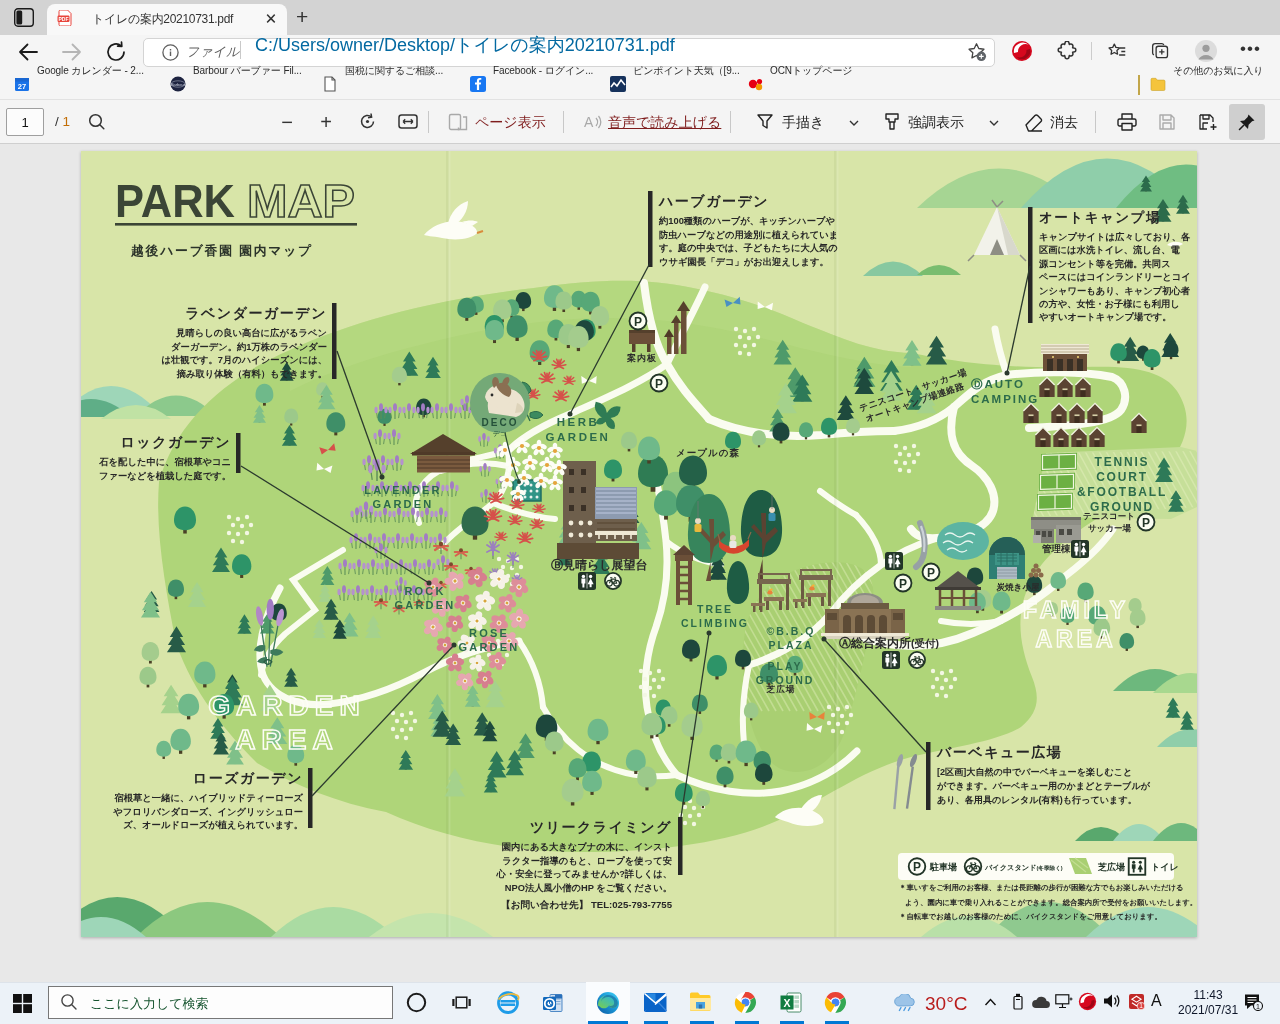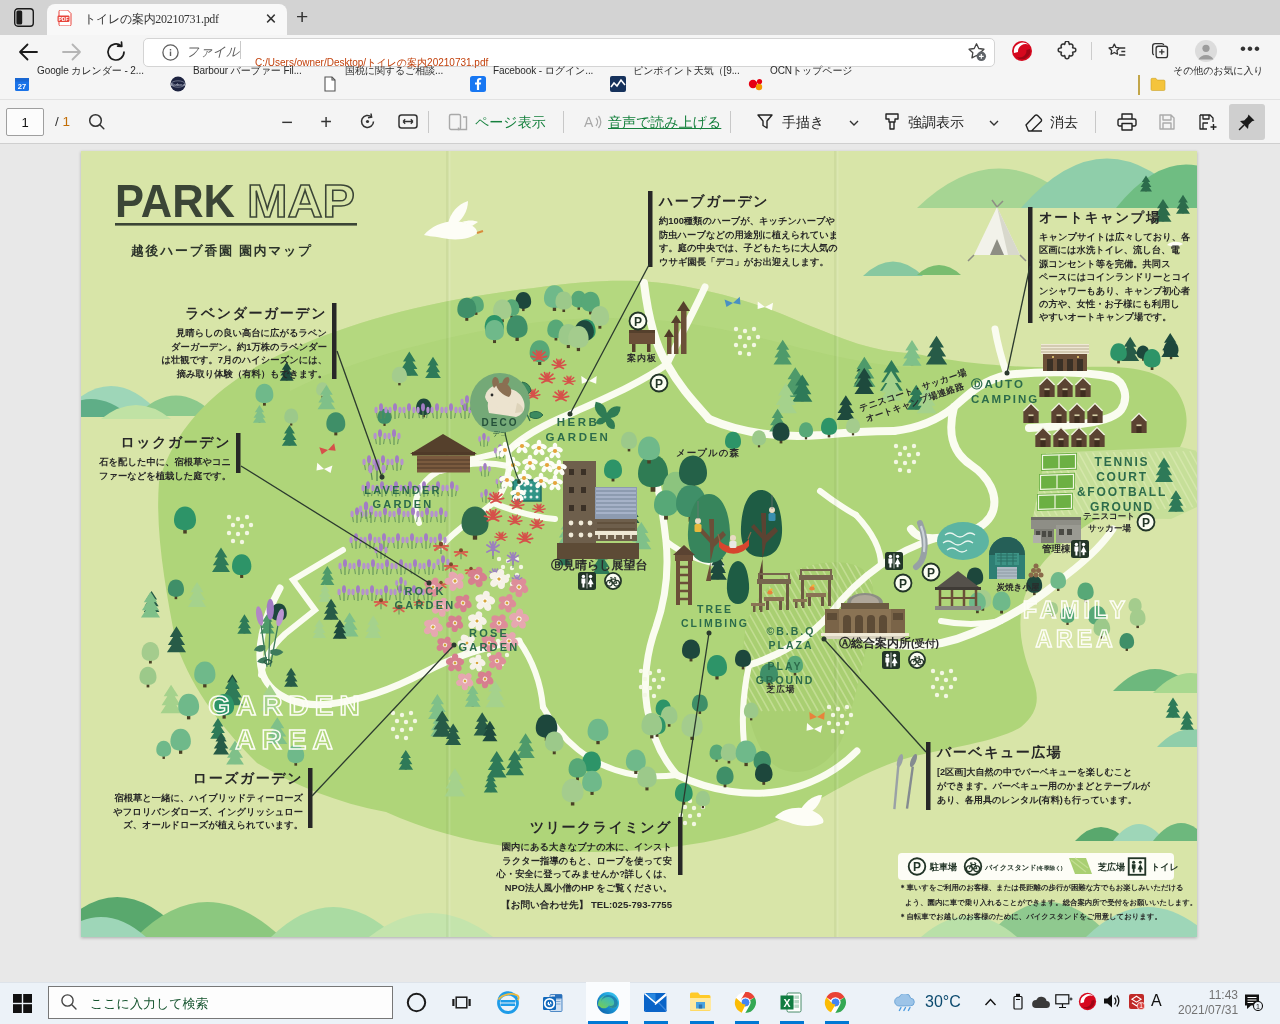--- a/index.html
+++ b/index.html
@@ -4,53 +4,53 @@
 <style>
 * { margin:0; padding:0; box-sizing:border-box; }
 html,body { width:1280px; height:1024px; overflow:hidden; }
 body { font-family:"Liberation Sans", sans-serif; position:relative; background:#e8e8e8; }
 .abs { position:absolute; }
 
 
 #tabstrip { left:0; top:0; width:1280px; height:35px; background:#d3d3d3; }
 #tablayout { left:14px; top:8px; width:20px; height:19px; }
 #tab { left:47px; top:4px; width:240px; height:31px; background:#f8f8f8; border-radius:8px 8px 0 0; }
-#tabtitle { left:84px; top:11px; font-size:12px; color:#333; letter-spacing:-0.3px;font-family:Liberation Serif, serif; }
+#tabtitle { left:92px; top:11px; font-size:12px; color:#333; letter-spacing:-0.3px; }
 #pdficon { left:57px; top:10px; width:16px; height:16px; }
 .tabx { left:263px; top:9px; width:16px; height:16px; font-size:13px; color:#333; text-align:center; line-height:17px; font-weight:400;}
 #newtab { left:296px; top:8px; width:18px; height:18px; font-size:21px; color:#333; line-height:17px; font-weight:300;}
 
 
 #toolbar { left:0; top:35px; width:1280px; height:35px; background:#f5f5f5; }
 .navic { top:41px; width:22px; height:22px; }
 #addr { left:143px; top:38px; width:852px; height:29px; background:#fff; border:1px solid #d4d4d4; border-radius:5px; }
-#addrtxt { left:255px; top:56px; font-size:10px; color:#c2410c; }
+#addrtxt { left:255px; top:33px; font-size:18px; color:#0369a1; }
 #filetxt { left:186px; top:43px; font-size:13px; color:#5f5f5f;font-style:italic; }
 
 
 #bookmarks { left:0; top:70px; width:1280px; height:30px; background:#f5f5f5; border-bottom:1px solid #e2e2e2;}
 .bm { position:absolute; top:64px; font-size:10px; color:#2b2b2b; letter-spacing:-0.1px; white-space:nowrap;}
 .bmicon { position:absolute; top:76px; width:16px; height:16px; }
 
 
 #pdfbar { left:0; top:100px; width:1280px; height:44px; background:#f4f4f4; border-bottom:1px solid #cfcfcf;}
 #pagebox { left:6px; top:108px; width:38px; height:28px; background:#fcfcfc; border:1px solid #9f9f9f; border-radius:2px; text-align:center; font-size:13px; color:#111; line-height:27px;}
-.pdftxt { position:absolute; font-size:14px; color:#15803d; }
+.pdftxt { position:absolute; font-size:14px; color:#7f1d1d; }
 .pdftxtb { position:absolute; font-size:14px; color:#222; }
 
 
 #content { left:0; top:145px; width:1280px; height:837px; background:#e8e8e8; }
 #page { left:81px; top:6px; width:1116px; height:786px; background:#d9e6ac; box-shadow:0 1px 3px rgba(0,0,0,0.25); }
 
 
 #taskbar { left:0; top:982px; width:1280px; height:42px; background:#ecf2f8; border-top:1px solid #dde3ea; }
 #searchbox { left:48px; top:986px; width:345px; height:33px; background:#fdfdfd; border:1px solid #777; }
 #searchtxt { left:90px; top:995px; font-size:13px; color:#14532d; }
 .runline { position:absolute; top:1021px; height:2.5px; background:#0078d4; }
-#clock { left:1178px; top:988px; width:60px; font-size:12px; color:#737373; text-align:right; line-height:1.25; }
+#clock { left:1178px; top:988px; width:60px; font-size:12px; color:#0f172a; text-align:center; line-height:1.25; }
 </style>
 </head>
 <body>
 
 <div id="tabstrip" class="abs"></div>
 <svg id="tablayout" class="abs" viewBox="0 0 20 19">
   <rect x="0.7" y="0.7" width="18.6" height="17.6" rx="3.2" fill="none" stroke="#1b1b1b" stroke-width="1.4"></rect>
   <rect x="2.4" y="2.4" width="5.8" height="14.2" rx="1.6" fill="#1b1b1b"></rect>
 </svg>
 <div id="tab" class="abs"></div>
@@ -1307,21 +1307,21 @@
     <path d="M12 1 a11 11 0 0 1 9.5 5.5 l-4.8 2.7 a5.6 5.6 0 0 0 -4.7-2.7 a5.6 5.6 0 0 0 -5 3 L2.5 6.5 A11 11 0 0 1 12 1z" fill="#ea4335"></path>
     <path d="M2.5 6.5 a11 11 0 0 0 4.8 15.8 l4.7-8.1 a5.6 5.6 0 0 1 -5-3z" fill="#fbbc05"></path>
     <path d="M21.5 6.5 a11 11 0 0 1 -9.7 16.4 l4.8-8.3 a5.6 5.6 0 0 0 .2-5z" fill="#34a853"></path>
   </svg>
 <div class="runline" style="left:825px; width:24px;"></div>
 
 <svg class="abs" style="left:894px; top:994px; width:22px; height:18px;" viewBox="0 0 22 18">
     <path d="M5 12 a4.5 4.5 0 0 1 .3-9 a6 6 0 0 1 11.4 1.2 a3.8 3.8 0 0 1 -.4 7.6z" fill="#9cc4e8" stroke="#5f9cd0" stroke-width="0.8"></path>
     <path d="M7 13.5 l-1.6 3 M11.5 13.5 l-1.6 3 M16 13.5 l-1.6 3" stroke="#4a9be0" stroke-width="1.4" stroke-linecap="round"></path>
   </svg>
-<div class="abs" style="left:925px; top:993px; font-size:16px; color:#0c4a6e;">30°C</div>
+<div class="abs" style="left:925px; top:993px; font-size:19px; color:#b91c1c;">30°C</div>
 <svg class="abs" style="left:984px; top:997px; width:13px; height:10px;" viewBox="0 0 13 10">
     <path d="M1.5 8 L6.5 2.5 11.5 8" fill="none" stroke="#111" stroke-width="1.4"></path>
   </svg>
 <svg class="abs" style="left:1010px; top:993px; width:16px; height:17px;" viewBox="0 0 16 17">
     <rect x="4" y="3.5" width="8" height="12.5" rx="1" fill="none" stroke="#111" stroke-width="1.2"></rect>
     <rect x="6" y="0.8" width="4" height="2.7" fill="#111"></rect>
     <path d="M6 6.5 h4" stroke="#111" stroke-width="1"></path>
   </svg>
 <svg class="abs" style="left:1031px; top:996px; width:19px; height:13px;" viewBox="0 0 19 13">
     <path d="M5 12 a4 4 0 0 1 .3-8 a5.4 5.4 0 0 1 10.3 1 a3.4 3.4 0 0 1 -.4 7z" fill="#3a3a3a"></path>

